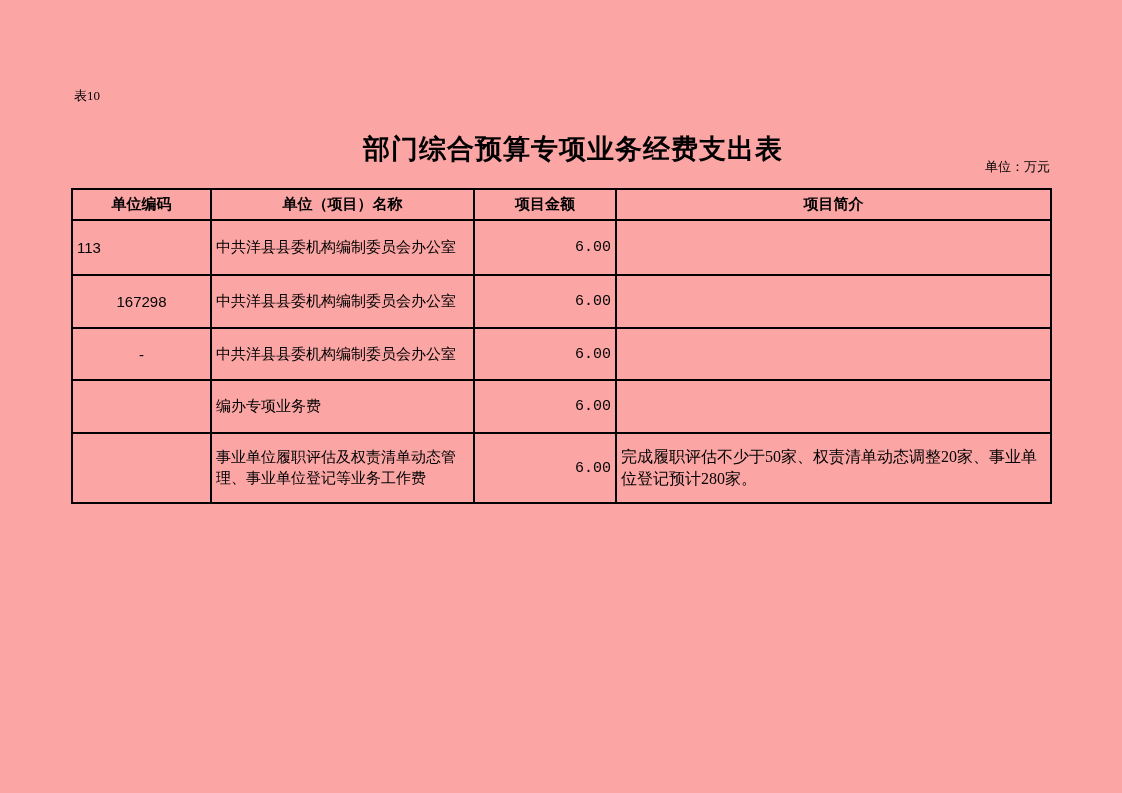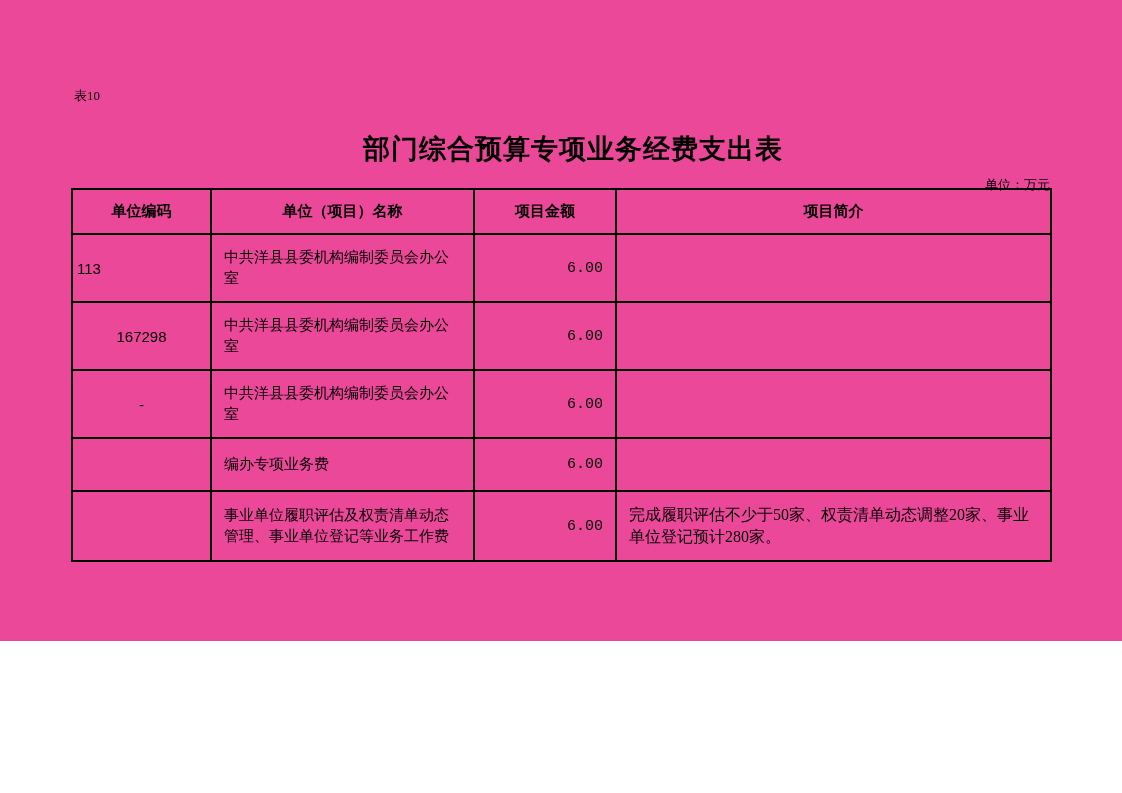--- a/index.html
+++ b/index.html
@@ -3,22 +3,22 @@
 <meta charset="utf-8">
 <style>
   html, body {
     margin: 0;
     padding: 0;
     background: #ffffff;
   }
   .page {
     position: relative;
     width: 1122px;
-    height: 641px;
-    background: #ec4899;
+    height: 793px;
+    background: #fca5a5;
     overflow: hidden;
     font-family: "Liberation Serif", "DejaVu Serif", serif;
     color: #000000;
   }
   .table-tag {
     position: absolute;
     left: 74px;
     top: 87px;
     font-size: 13px;
     font-family: "Liberation Serif", "DejaVu Serif", serif;
@@ -31,41 +31,41 @@
     margin: 12px;
     text-align: center;
     font-size: 27px;
     font-weight: bold;
     font-family: "Liberation Sans", "DejaVu Sans", sans-serif;
     letter-spacing: 1px;
   }
   .unit-note {
     position: absolute;
     left: 71px;
-    top: 176px;
+    top: 158px;
     width: 979px;
     text-align: right;
     font-size: 13px;
     font-family: "Liberation Serif", "DejaVu Serif", serif;
   }
   table.budget {
     position: absolute;
     left: 71px;
     top: 188px;
     width: 979px;
     border-collapse: collapse;
     table-layout: fixed;
   }
   table.budget col.c1 { width: 139px; }
   table.budget col.c2 { width: 263px; }
   table.budget col.c3 { width: 142px; }
   table.budget col.c4 { width: 435px; }
   table.budget th, table.budget td {
     border: 2px solid #000000;
-    padding: 12px;
+    padding: 4px;
     vertical-align: middle;
     overflow: hidden;
   }
   table.budget th {
     font-family: "Liberation Sans", "DejaVu Sans", sans-serif;
     font-weight: bold;
     font-size: 15px;
     text-align: center;
   }
   tr.r-head { height: 31px; }

